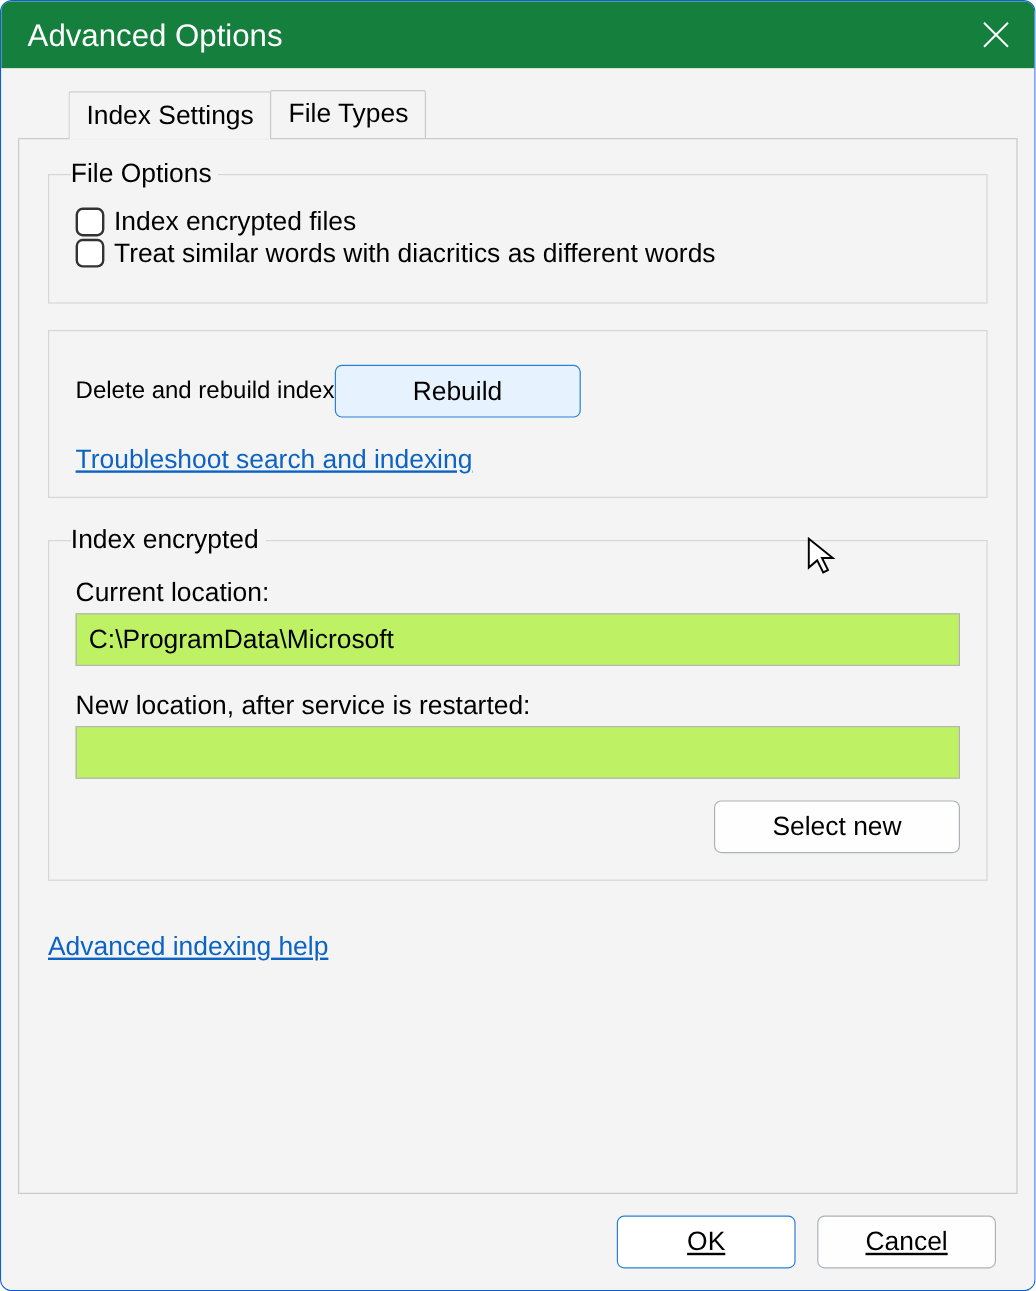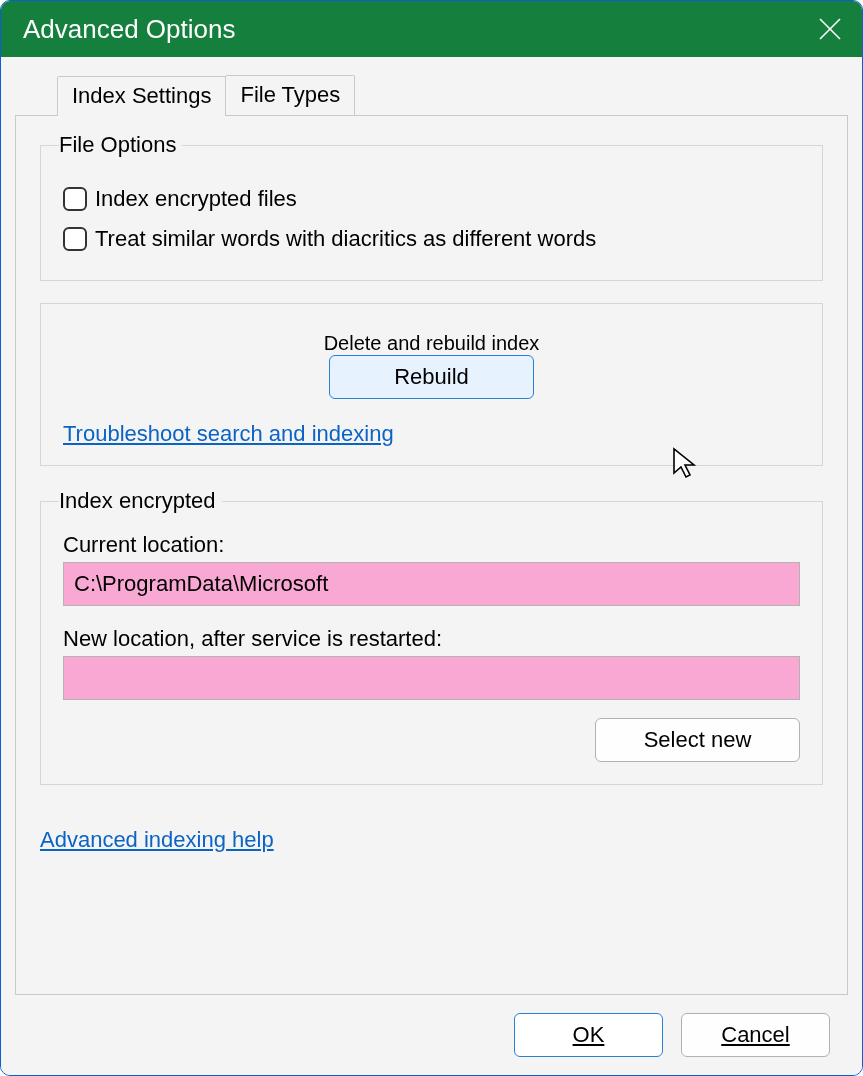--- a/index.html
+++ b/index.html
@@ -81,38 +81,35 @@
   }
   fieldset.group legend {
     font-size: 22px;
     padding: 0 6px 0 0;
     margin-left: -4px;
     color: #000;
   }
   .check-row {
     display: flex;
     align-items: center;
-    margin-top: 14px;
   }
   .chk {
     width: 24px;
     height: 24px;
     border: 2px solid #333;
     border-radius: 6px;
     background: #fff;
     margin-right: 8px;
     flex-shrink: 0;
   }
   .chk-label { font-size: 22px; }
   .tshoot-row {
     display: flex;
     align-items: center;
-    justify-content: space-between;
     margin-top: 14px;
-    flex-direction: column;
   }
   .btn {
     border: 1px solid #aeb2b7;
     background: #fefefe;
     padding: 8px 0;
     font-size: 22px;
     border-radius: 6px;
     width: 205px;
     text-align: center;
     cursor: default;
@@ -127,21 +124,21 @@
     font-size: 22px;
     margin-top: 22px;
     display: inline-block;
     cursor: pointer;
   }
   .loc-label { font-size: 22px; margin-top: 4px; }
   .textbox {
     width: 100%;
     height: 44px;
     border: 1px solid #b3b3b3;
-    background: #f9a8d4;
+    background: #bef264;
     padding: 0 10px;
     font-size: 22px;
     display: flex;
     align-items: center;
     margin-top: 4px;
   }
   .newloc-label { font-size: 22px; margin-top: 20px; }
   .select-row {
     display: flex;
     justify-content: flex-end;

